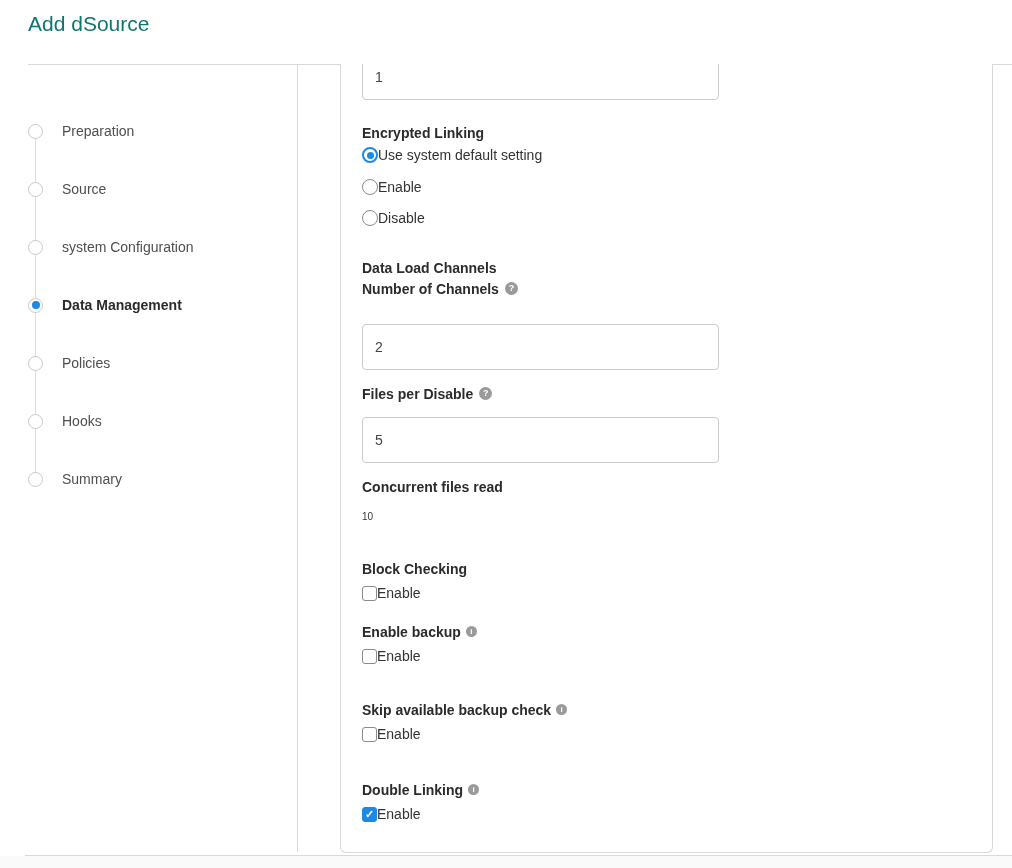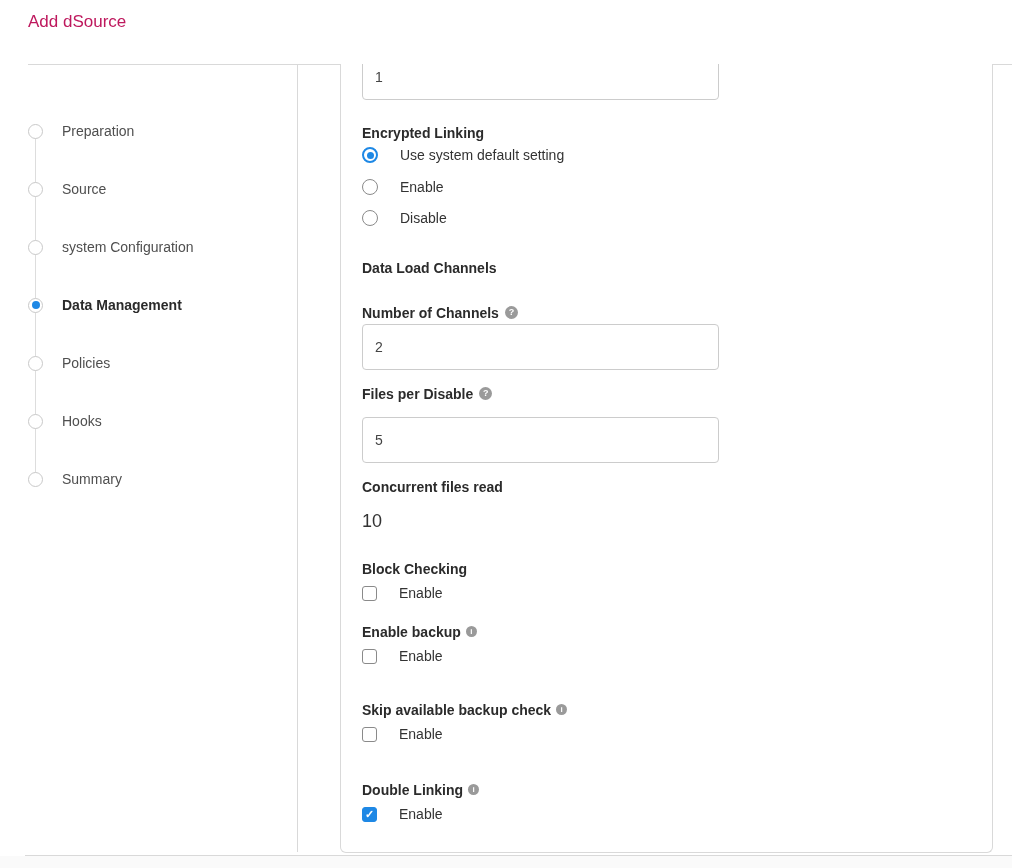--- a/index.html
+++ b/index.html
@@ -1,21 +1,21 @@
 <!DOCTYPE html>
 <html><head>
 <meta charset="utf-8">
 <style>
   * { margin:0; padding:0; box-sizing:border-box; }
   html,body { width:1012px; height:868px; background:#fff; overflow:hidden;
               font-family:"Liberation Sans", sans-serif; }
   .page { position:relative; width:1012px; height:868px; background:#fff; }
 
   
-  .title { position:absolute; left:28px; top:12px; font-size:17px; color:#be185d; }
+  .title { position:absolute; left:28px; top:12px; font-size:21px; color:#0f766e; }
   .header-divider { position:absolute; top:64px; left:28px; right:0; height:1px; background:#d9d9d9; }
 
   
   .sidebar { position:absolute; left:0; top:80px; width:297px; height:788px; }
   .sidebar-divider { position:absolute; left:297px; top:65px; width:1px; height:787px; background:#d9d9d9; }
   .step-connector { position:absolute; left:35px; top:51px; width:1px; height:348px; background:#ddd; }
   .step { position:absolute; left:28px; display:flex; align-items:center; gap:19px; height:20px; cursor:pointer; }
   .step-circle { position:relative; width:15px; height:15px; border:1.5px solid #c9c9c9;
                  border-radius:50%; background:#fff; flex:0 0 15px; }
   .step-dot { display:none; position:absolute; inset:2.5px; border-radius:50%; background:#1e88e5; }
@@ -24,23 +24,23 @@
   .step.checked .step-label { font-weight:bold; color:#2b2b2b; }
 
   
   .panel { position:absolute; left:340px; top:64px; width:653px; height:789px; background:#fff;
            border-left:1px solid #d9d9d9; border-right:1px solid #d9d9d9; border-bottom:1px solid #d9d9d9;
            border-radius:0 0 6px 6px; overflow:hidden; }
   .panel > * { position:absolute; left:21px; }
   .text-input { width:357px; height:46px; border:1px solid #ccc; border-radius:4px;
                 padding:0 12px; font-size:14px; color:#444; background:#fff; outline:none; }
   .bold-label { font-size:14px; font-weight:bold; color:#2b2b2b; display:flex; align-items:center; height:17px; }
-  .plain-value { font-size:18px; color:#333; }
+  .plain-value { font-size:10px; color:#333; }
 
-  .radio-row, .cb-row { display:flex; align-items:center; gap:22px; height:20px; cursor:pointer; }
+  .radio-row, .cb-row { display:flex; align-items:center; gap:0; height:20px; cursor:pointer; }
   .radio { position:relative; width:16px; height:16px; border:1.5px solid #8a8a8a; border-radius:50%;
            background:#fff; flex:0 0 16px; }
   .radio-row.checked .radio { border:2px solid #1e88e5; }
   .radio-dot { display:none; position:absolute; inset:2.5px; border-radius:50%; background:#1e88e5; }
   .radio-row.checked .radio-dot { display:block; }
   .opt-label { font-size:14px; color:#333; }
 
   .cb { width:15px; height:15px; border:1.5px solid #8a8a8a; border-radius:3px; background:#fff;
         display:flex; align-items:center; justify-content:center; flex:0 0 15px; }
   .cb-row.checked .cb { background:#1e88e5; border-color:#1e88e5; }
@@ -117,21 +117,21 @@
       <span class="radio"></span>
       <span class="opt-label">Enable</span>
     </label>
     <label class="radio-row" style="top:144px">
       <span class="radio"></span>
       <span class="opt-label">Disable</span>
     </label>
 
     <div class="bold-label" style="top:195px">Data Load Channels</div>
 
-    <div class="bold-label" style="top:240px">
+    <div class="bold-label" style="top:216px">
       <span>Number of Channels</span>
       <span class="icon-circle q-icon">?</span>
     </div>
     <input class="text-input" style="top: 260px;" type="text" value="2">
 
     <div class="bold-label" style="top:321px">
       <span>Files per Disable</span>
       <span class="icon-circle q-icon">?</span>
     </div>
     <input class="text-input" style="top: 353px;" type="text" value="5">

